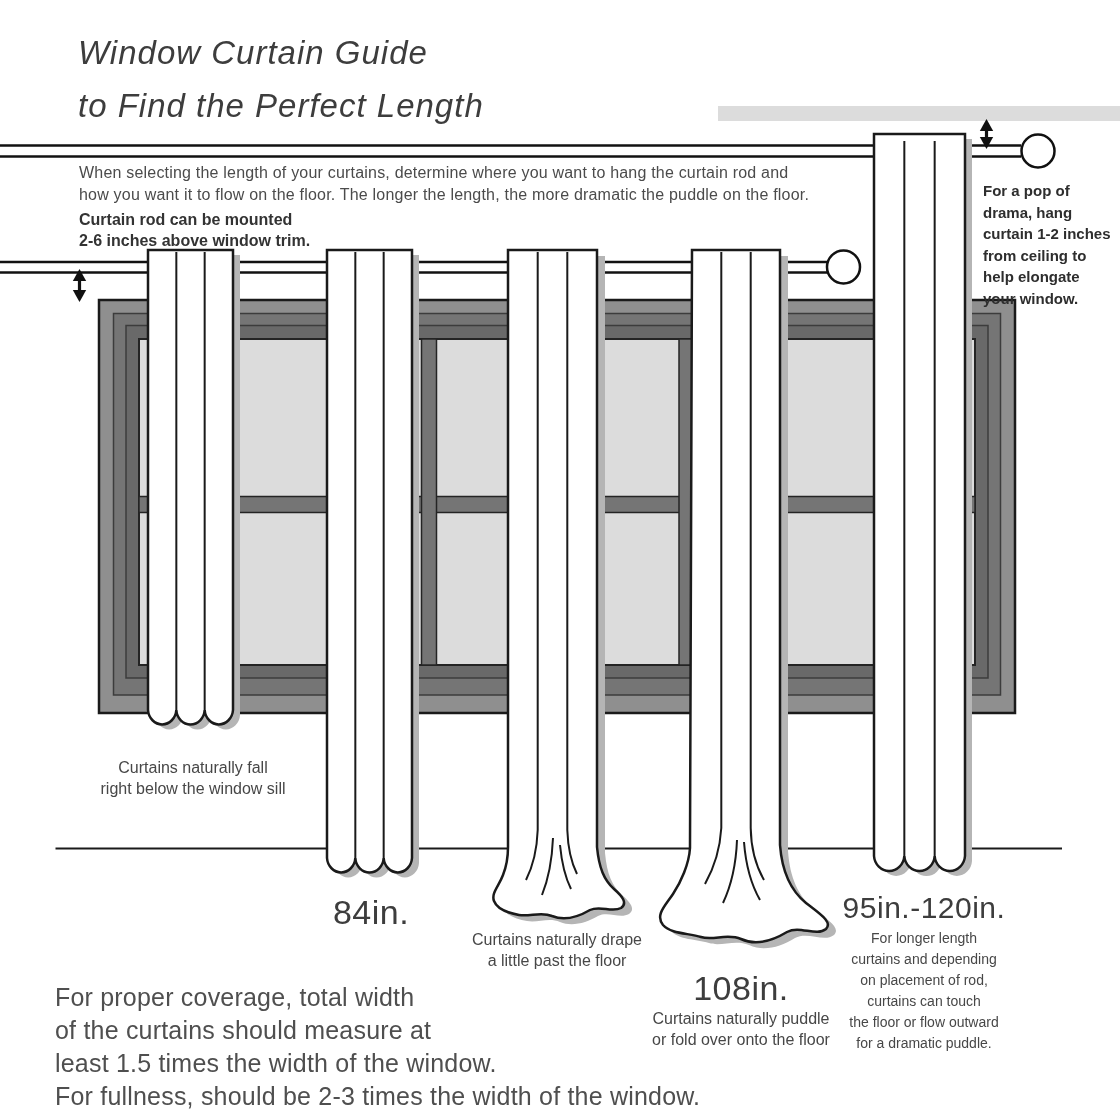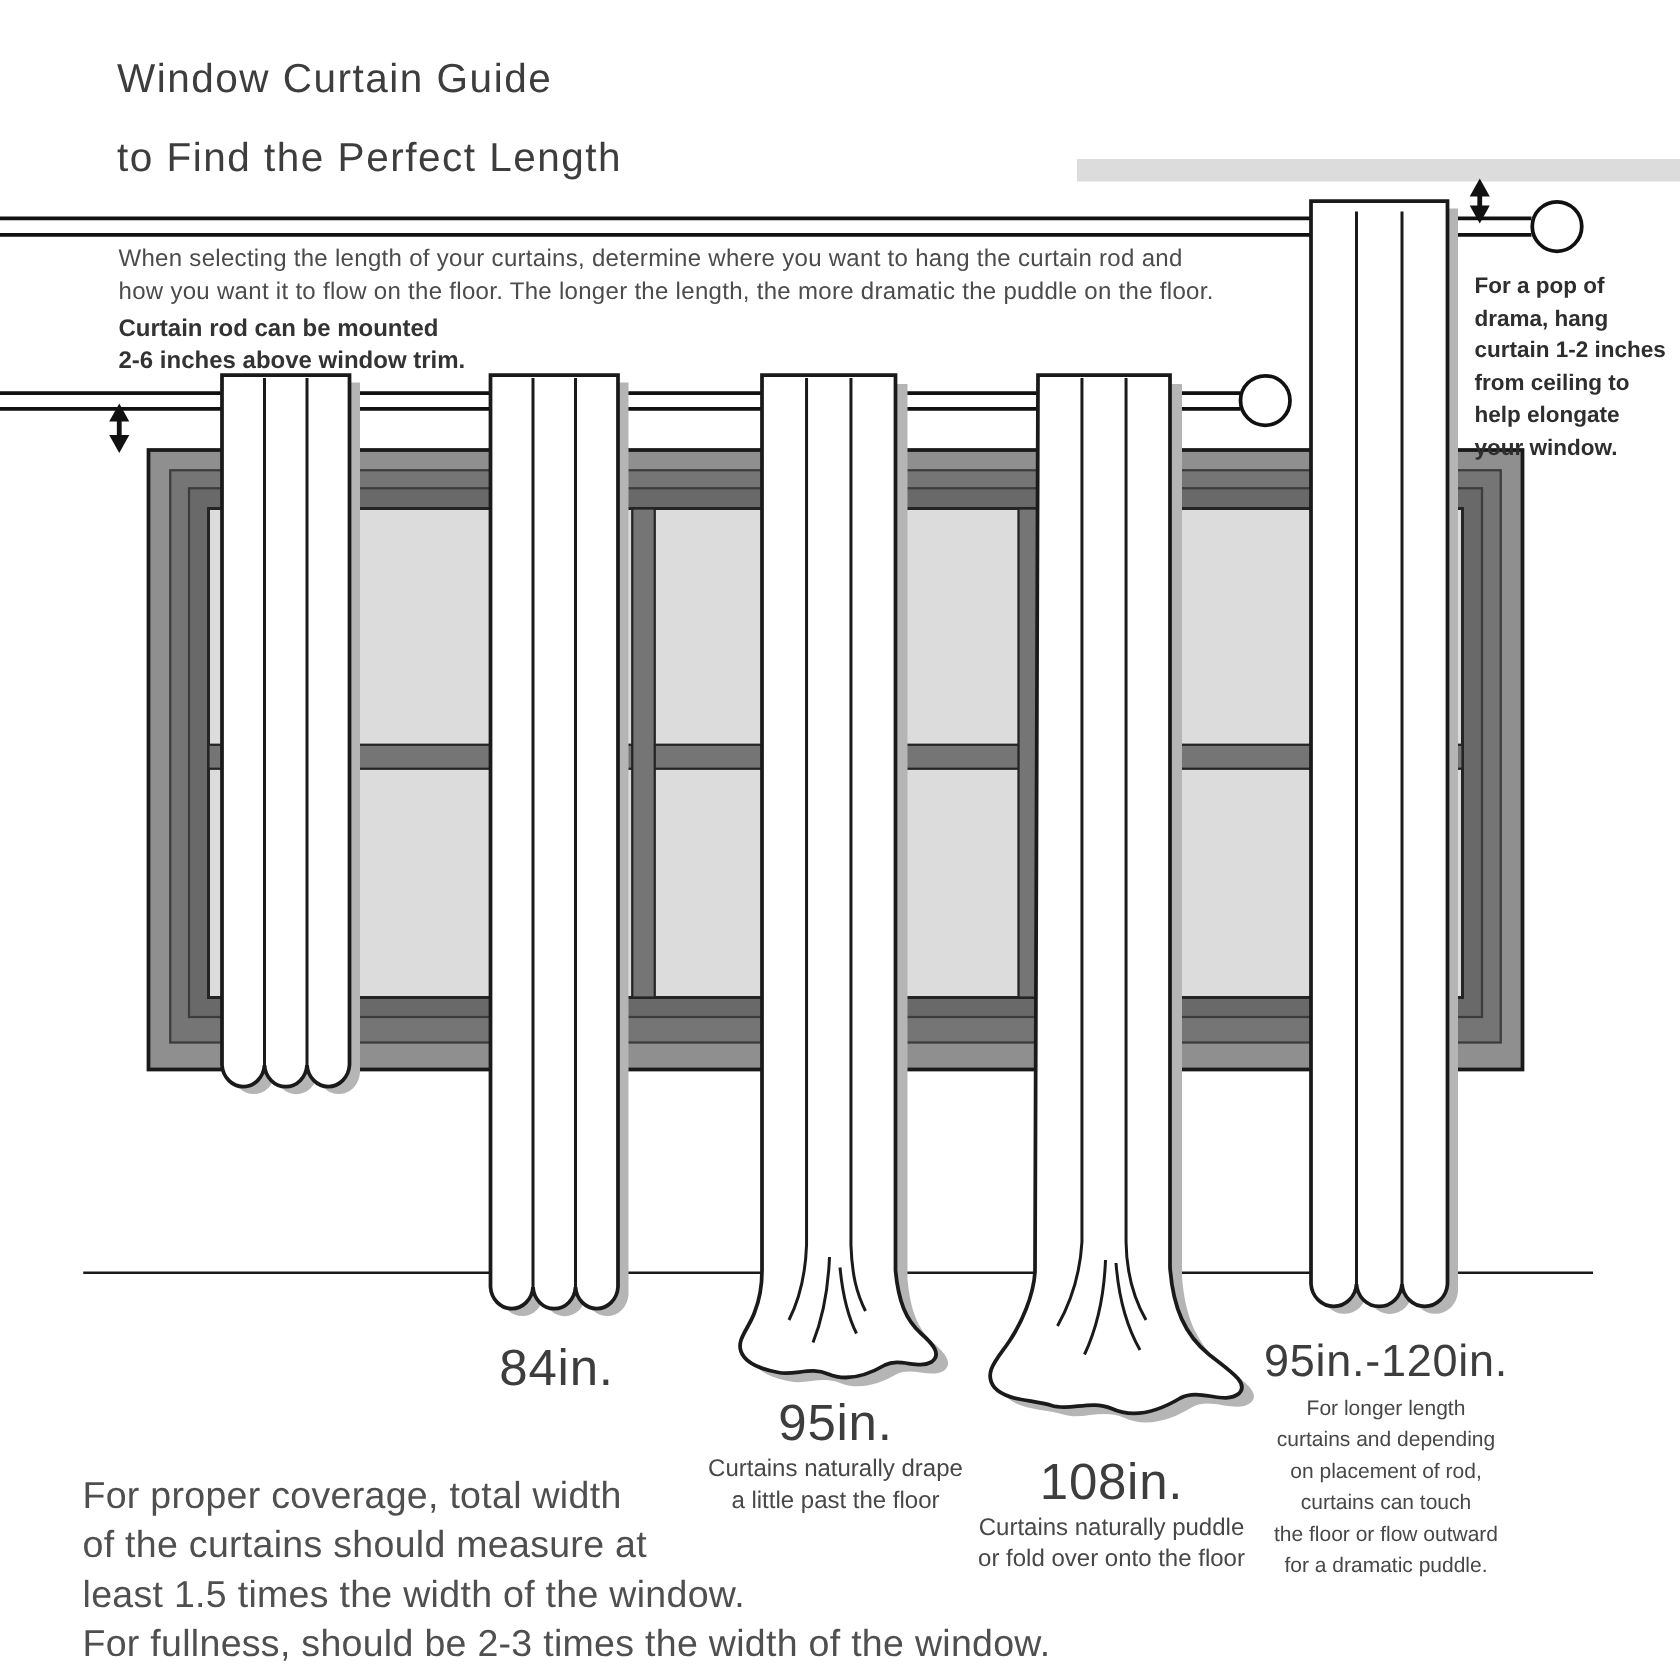--- a/index.html
+++ b/index.html
@@ -5,22 +5,22 @@
   html,body{margin:0;padding:0;}
   body{
     width:1120px;height:1120px;position:relative;background:#ffffff;
     font-family:"Liberation Sans","DejaVu Sans",sans-serif;
     -webkit-font-smoothing:antialiased;overflow:hidden;
   }
   .abs{position:absolute;}
   .pre{white-space:pre;}
   #scene{position:absolute;left:0;top:0;width:1120px;height:1120px;}
   .title{
-    left:78px;top:26px;font-size:27px;line-height:53px;letter-spacing:1px;
-    color:#3d3d3d;font-weight:500;
+    left:78px;top:26px;font-size:33px;line-height:53px;letter-spacing:1px;
+    color:#3d3d3d;font-weight:500;font-style:italic;
   }
   .intro{left:79px;top:162px;font-size:16px;line-height:21.5px;letter-spacing:.2px;color:#4b4b4b;}
   .rod-note{left:79px;top:209px;font-size:16px;line-height:21px;font-weight:bold;color:#333;}
   .drama-note{left:983px;top:180px;font-size:15px;line-height:21.5px;font-weight:bold;color:#2e2e2e;}
   .coverage{left:55px;top:981px;font-size:25px;line-height:33px;font-weight:normal;color:#4f4f4f;letter-spacing:.2px;}
   .curtain-label{transform:translateX(-50%);text-align:center;}
   .curtain-label .size{font-size:34px;color:#3d3d3d;letter-spacing:.5px;line-height:40px;}
   .curtain-label .desc{font-size:16px;line-height:21px;color:#474747;white-space:pre;}
   .label-63{left:193px;top:757px;}
   .label-84{left:371px;top:892px;}
@@ -156,28 +156,29 @@
 2-6 inches above window trim.</div>
 
 <div class="abs drama-note pre">For a pop of
 drama, hang
 curtain 1-2 inches
 from ceiling to
 help elongate
 your window.</div>
 
 <div class="abs curtain-label label-63">
+  <div class="desc">Curtains naturally fall
+right below the window sill</div>
 </div>
 
 <div class="abs curtain-label label-84">
   <div class="size">84in.</div>
 </div>
 
 <div class="abs curtain-label label-95">
-  <div class="size">95in.</div>
   <div class="desc">Curtains naturally drape
 a little past the floor</div>
 </div>
 
 <div class="abs curtain-label label-108">
   <div class="size">108in.</div>
   <div class="desc">Curtains naturally puddle
 or fold over onto the floor</div>
 </div>
 

